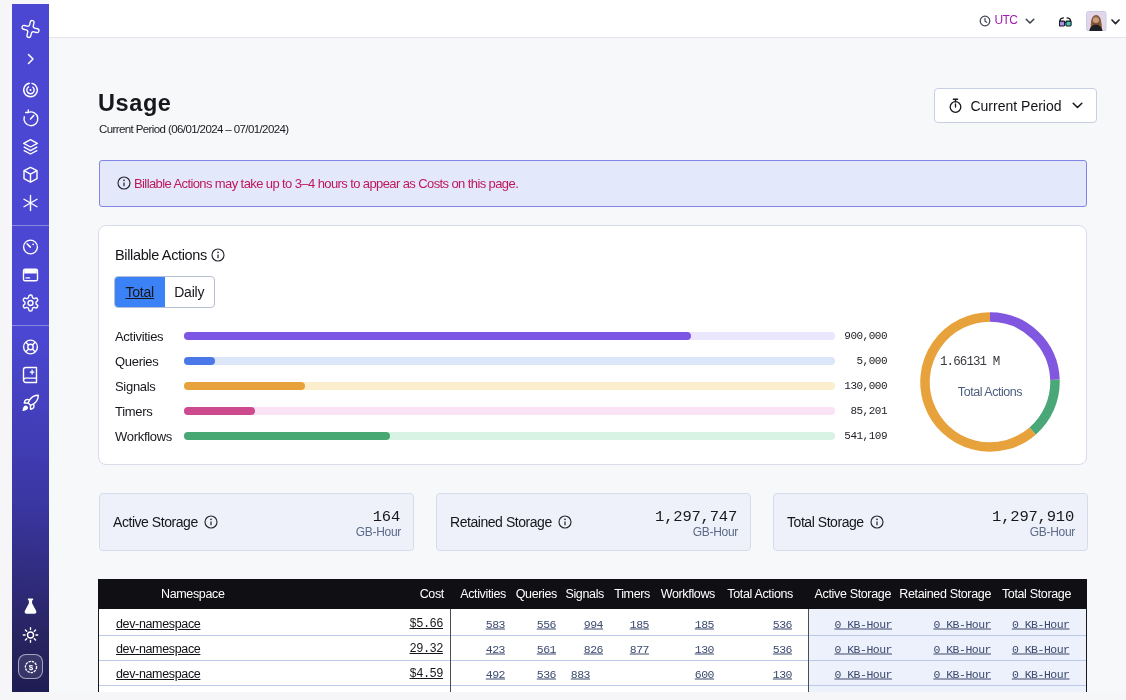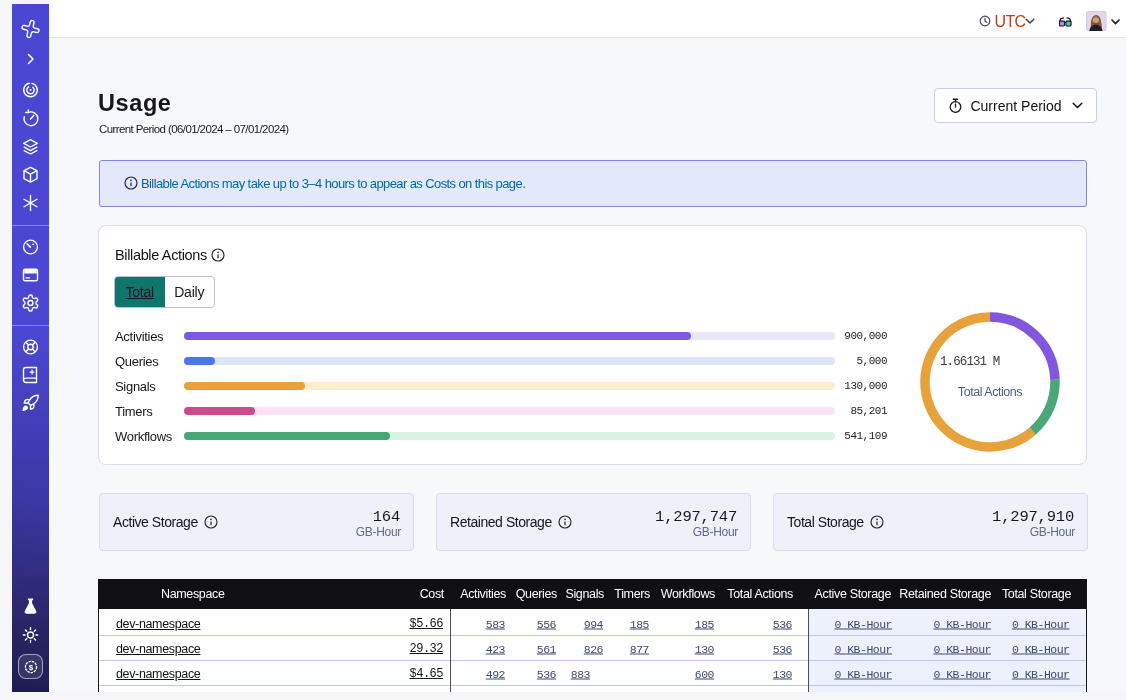--- a/index.html
+++ b/index.html
@@ -17,28 +17,28 @@
 .sdiv { position:absolute; left:0; width:37px; height:1px; background:rgba(255,255,255,0.35); }
 
 
 #title { left:98px; top:92px; font-size:23.5px; letter-spacing:0.6px; color:#18181c; font-weight:700; line-height:1; }
 #subtitle { left:99px; top:123px; font-size:11.5px; letter-spacing:-0.6px; color:#1b1b20; }
 
 
 #period-btn { left:934px; top:88px; width:163px; height:35px; background:#fff; border:1px solid #c7cfe2; border-radius:4px; display:flex; align-items:center; justify-content:center; gap:7px; font-size:14px; color:#111218; }
 
 
-#banner { left:99px; top:159.5px; width:988px; height:47px; background:#e4e8fb; border:1.5px solid #8185e4; border-radius:3px; display:flex; align-items:center; padding-left:24px; gap:3px; font-size:13px; letter-spacing:-0.6px; color:#0369a1; }
+#banner { left:99px; top:159.5px; width:988px; height:47px; background:#e4e8fb; border:1.5px solid #8185e4; border-radius:3px; display:flex; align-items:center; padding-left:17px; gap:3px; font-size:13px; letter-spacing:-0.6px; color:#be185d; }
 
 
 #card { left:98px; top:225px; width:989px; height:240px; background:#fff; border:1px solid #d9dcea; border-radius:8px; }
 #card-title { left:115px; top:247px; font-size:14.5px; letter-spacing:-0.35px; color:#141419; display:flex; align-items:center; gap:4px; }
 #tabs { left:114px; top:276px; height:32px; border:1px solid #b6bfd4; border-radius:4px; display:flex; overflow:hidden; background:#fff; }
 #tabs .tab { width:49.5px; display:flex; align-items:center; justify-content:center; font-size:14px; letter-spacing:-0.2px; color:#16161c; }
-#tabs .tab.active { background:#0f766e;text-decoration:underline; }
+#tabs .tab.active { background:#3b82f6;text-decoration:underline; }
 .bar-label { position:absolute; left:115px; font-size:13px; letter-spacing:-0.3px; color:#17171d; transform:translateY(-50%); }
 .bar-track { position:absolute; left:184px; width:651px; height:8px; border-radius:4px; transform:translateY(-50%); }
 .bar-fill { position:absolute; left:0; top:0; height:8px; border-radius:4px; }
 .bar-val { position:absolute; font-size:11px; letter-spacing:-0.5px; color:#1c1c22; transform:translateY(-50%); right:239px; }
 
 
 #donut { left:920px; top:312px; }
 #donut-num { left:940px; top:355px; width:100px; text-align:left; font-size:12.5px; letter-spacing:-0.9px; color:#3a3a42; }
 #donut-cap { left:940px; top:384.5px; width:100px; text-align:center; font-size:12.5px; letter-spacing:-0.45px; color:#4e5e7e; }
 
@@ -62,21 +62,21 @@
 .numk { font-family:"Liberation Mono", monospace; font-size:12px; letter-spacing:-0.5px; color:#16161c; }
 </style>
 </head>
 <body>
 <div id="content-bg" class="abs"></div>
 <div id="topbar" class="abs">
   <svg class="abs" style="left:930px; top:14.5px;" width="12" height="12" viewBox="0 0 12 12">
       <circle cx="6" cy="6" r="4.8" fill="none" stroke="#3d4554" stroke-width="1.2"></circle>
       <path d="M6 3.4 V6.2 L7.7 7.3" fill="none" stroke="#3d4554" stroke-width="1.2" stroke-linecap="round"></path>
     </svg>
-  <div class="abs" style="left:945.5px; top:13px; font-size:16px; color:#c2410c; font-weight:500; letter-spacing:-0.65px;">UTC</div>
+  <div class="abs" style="left:945.5px; top:13px; font-size:12px; color:#a21caf; font-weight:500; letter-spacing:-0.65px;">UTC</div>
   <svg class="abs" style="left:976px; top:18.3px;" width="10" height="7" viewBox="0 0 10 7">
       <path d="M1.2 1.2 L5 5 L8.8 1.2" fill="none" stroke="#3a4250" stroke-width="1.5" stroke-linecap="round" stroke-linejoin="round"></path>
     </svg>
   <svg class="abs" style="left:1010px; top:16.5px;" width="12.5" height="11" viewBox="0 0 12.5 11">
     <path d="M0.9 4.6 C0.9 2.4 1.8 1.3 3.2 1.1 L4.9 0.9 M11.6 4.6 C11.6 2.4 10.7 1.3 9.3 1.1 L7.6 0.9" stroke="#15171c" stroke-width="1.3" fill="none"></path>
     <rect x="0.4" y="4.1" width="5.2" height="4.9" rx="0.9" fill="#a892e8" stroke="#15171c" stroke-width="1.1"></rect>
     <rect x="6.9" y="4.1" width="5.2" height="4.9" rx="0.9" fill="#4cc4b4" stroke="#15171c" stroke-width="1.1"></rect>
     <path d="M5.6 5.6 Q6.25 5 6.9 5.6" fill="none" stroke="#15171c" stroke-width="1.1"></path>
   </svg>
   <svg class="abs" style="left:1037px; top:10.8px;" width="20.5" height="20.5" viewBox="0 0 20.5 20.5">
@@ -303,21 +303,21 @@
       <div class="num" style="right:483px;">826</div>
       <div class="num" style="right:437px;">877</div>
       <div class="num" style="right:372px;">130</div>
       <div class="num" style="right:294px;">536</div>
       <div class="num" style="right:194px;">0 KB-Hour</div>
       <div class="num" style="right:95px;">0 KB-Hour</div>
       <div class="num" style="right:16.5px;">0 KB-Hour</div>
     </div>
   <div class="trow" style="top:52.5px;">
       <div class="ns" style="left:17px;">dev-namespace</div>
-      <div class="numk" style="right:643px;">$4.65</div>
+      <div class="numk" style="right:643px;">$4.59</div>
       <div class="num" style="right:581px;">492</div>
       <div class="num" style="right:530px;">536</div>
       <div class="num" style="right:496px;">883</div>
       <div class="num" style="right:437px;margin-top:22px;">816</div>
       <div class="num" style="right:372px;">600</div>
       <div class="num" style="right:294px;">130</div>
       <div class="num" style="right:194px;">0 KB-Hour</div>
       <div class="num" style="right:95px;">0 KB-Hour</div>
       <div class="num" style="right:16.5px;">0 KB-Hour</div>
     </div>

